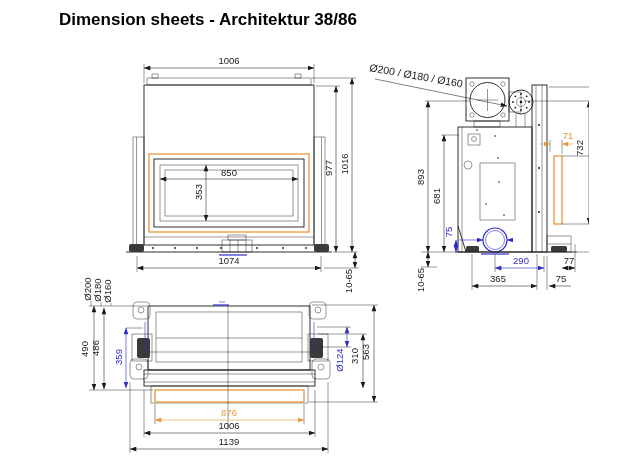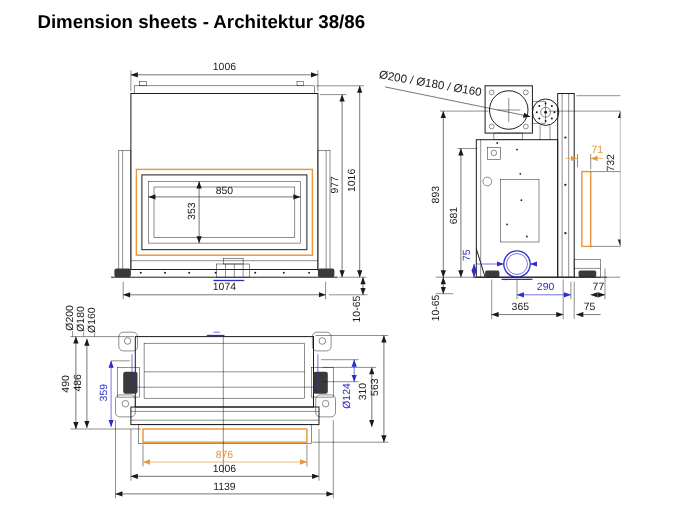--- a/index.html
+++ b/index.html
@@ -1,18 +1,18 @@
 <!DOCTYPE html>
 <html style="--line: #1a1a1a; --dim-orange: #e8973a; --dim-blue: #2d2dc8;"><head>
 <meta charset="utf-8">
 <style>
   :root{ --line:#1a1a1a; --dim-orange:#e8973a; --dim-blue:#2d2dc8; }
   html,body{margin:0;padding:0;background:#fff;}
   #stage{position:relative;width:564px;height:460px;background:#fff;overflow:hidden;
-         font-family:"Liberation Sans",sans-serif;}
+         font-family:"Liberation Sans",sans-serif;margin-left:25px;}
   svg{position:absolute;left:0;top:0;}
   .ln{stroke:var(--line);stroke-width:.9;fill:none}
   .tn{stroke:var(--line);stroke-width:.45;fill:none}
   .dm{stroke:var(--line);stroke-width:.55;fill:none}
   .do{stroke:var(--dim-orange);stroke-width:.6;fill:none}
   .db{stroke:var(--dim-blue);stroke-width:.6;fill:none}
   .so{stroke:var(--dim-orange);stroke-width:1.3;fill:none}
   .sb{stroke:var(--dim-blue);stroke-width:1.2;fill:none}
   .fd{fill:#3a3a3a;stroke:none}
   .mkk{fill:var(--line)} .mko{fill:var(--dim-orange)} .mkb{fill:var(--dim-blue)}

